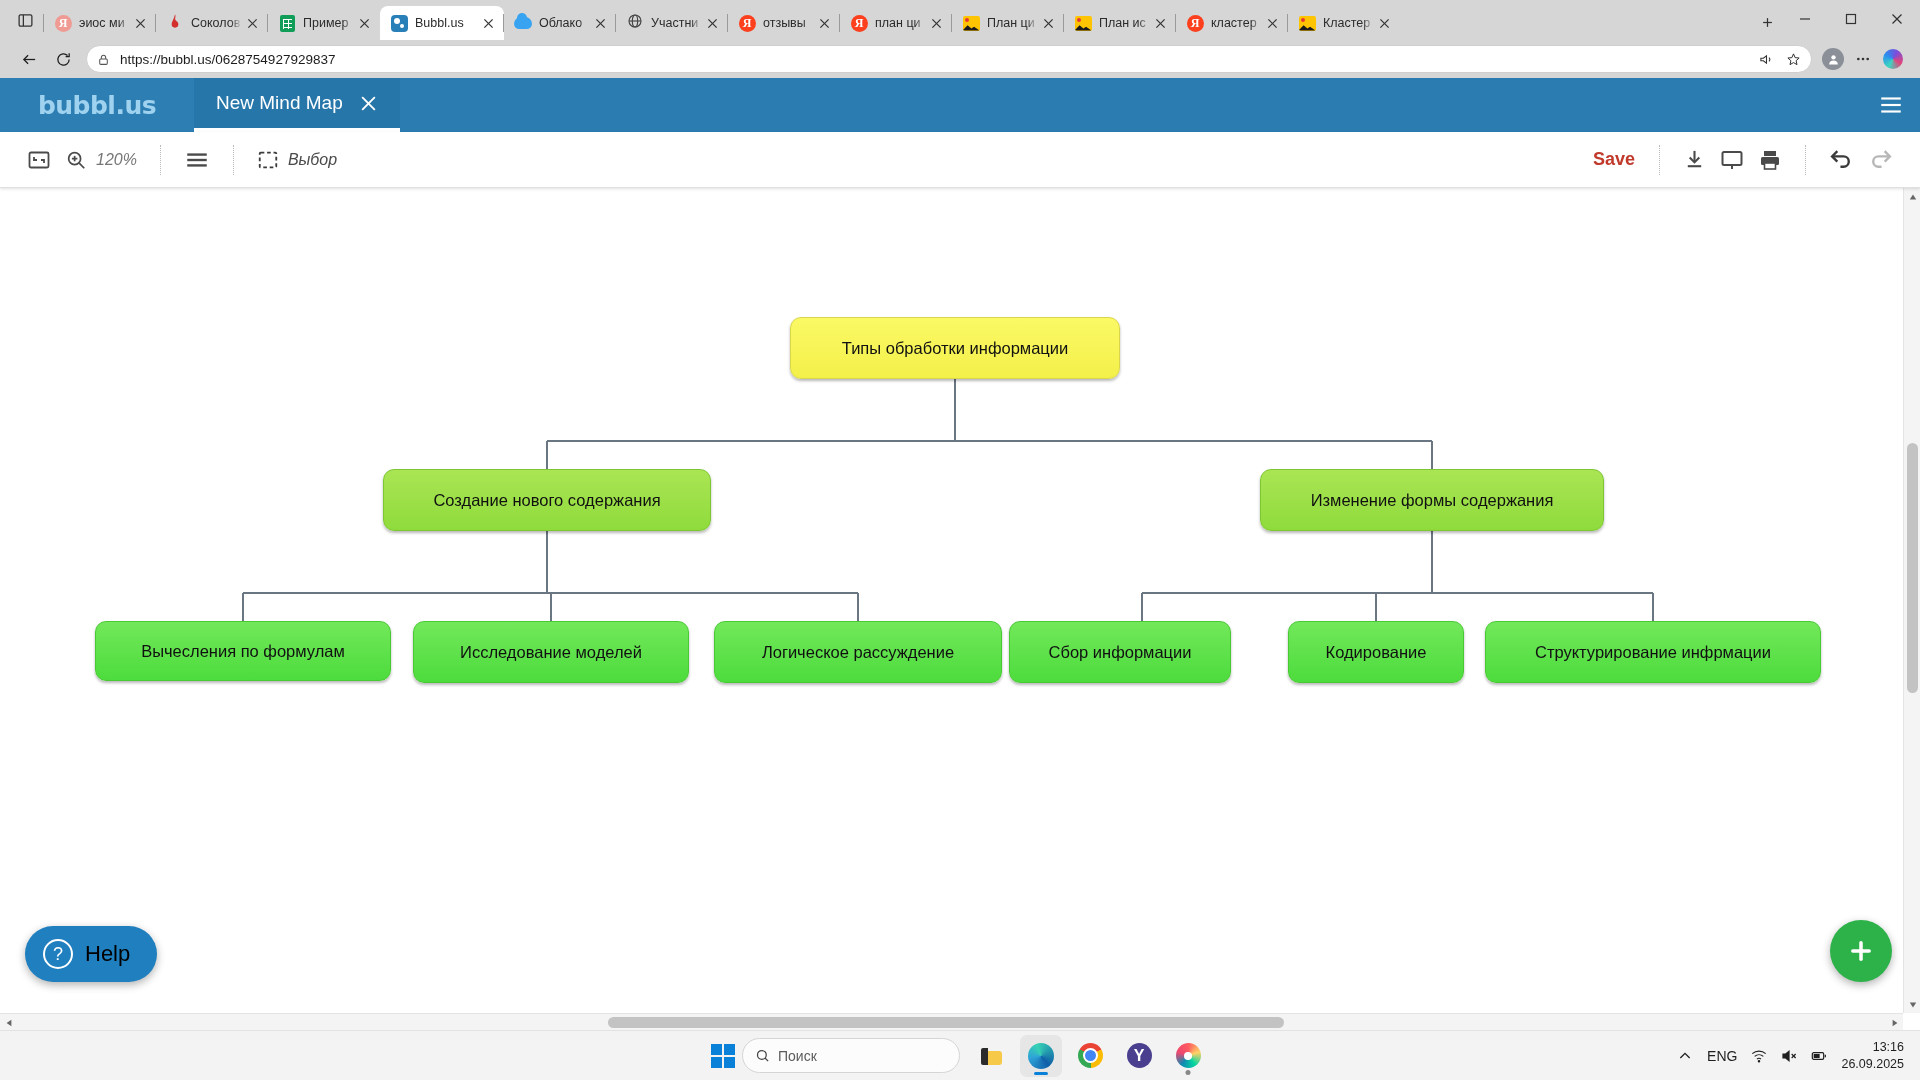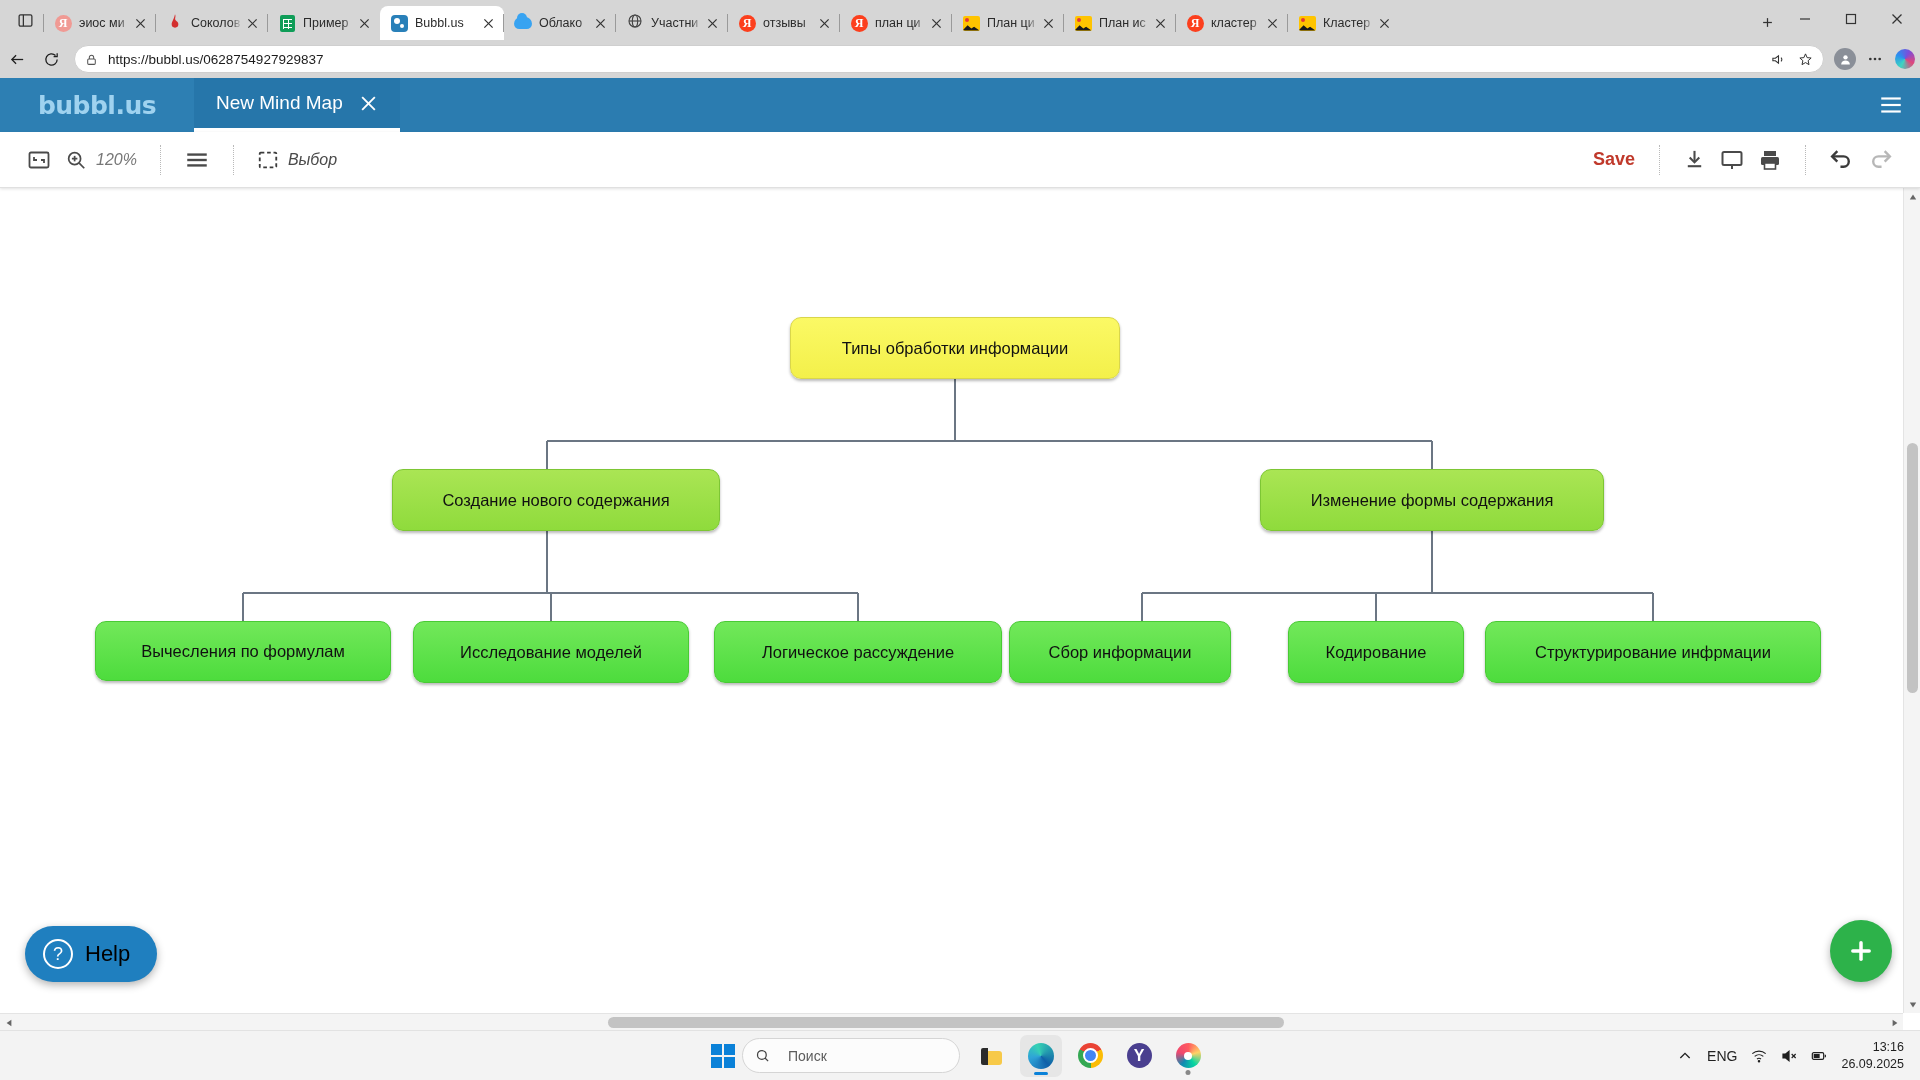--- a/index.html
+++ b/index.html
@@ -70,21 +70,21 @@
   .fav-cloud { width: 18px; height: 12px; background: #38a3f1; border-radius: 9px 9px 7px 7px; position: relative; }
   .fav-cloud::before { content:""; position:absolute; width:10px; height:10px; border-radius:50%; background:#38a3f1; left:3px; top:-4px; }
   .fav-globe svg { width: 16px; height: 16px; }
   .fav-img { width: 17px; height: 15px; background: #ffc400; border-radius: 2px; position: relative; overflow: hidden; }
   .fav-img::before { content:""; position:absolute; width:4px; height:4px; border-radius:50%; background:#e53935; left:2px; top:2px; }
   .fav-img::after { content:""; position:absolute; bottom:0; left:0; right:0; height:7px;
     background: #1a1a1a; clip-path: polygon(0% 100%, 30% 25%, 52% 70%, 68% 45%, 100% 100%); }
   .fav-red svg { width:16px; height:16px; }
 
   
-  .addrbar { height: 38px; background: #d6d6d6; display: flex; align-items: center; padding: 0 0; }
+  .addrbar { height: 38px; background: #d6d6d6; display: flex; align-items: center; padding: 0 12px; }
   .navbtn { width: 34px; height: 30px; display: flex; align-items: center; justify-content: center; }
   .navbtn svg { width: 17px; height: 17px; }
   .omnibox {
     flex: 1; height: 28px; background: #ffffff; border-radius: 14px;
     display: flex; align-items: center; padding: 0 10px; margin: 0 6px;
     border: 1px solid #cfcfcf;
   }
   .lock svg { width: 13px; height: 13px; display: block; }
   .omni-url { font-size: 13.5px; color: #1c1c1c; margin-left: 10px; white-space: nowrap; }
   .omni-right { margin-left: auto; display: flex; align-items: center; gap: 12px; }
@@ -183,21 +183,21 @@
   .taskbar {
     width: 1920px; height: 50px; background: #f3f3f3;
     display: flex; align-items: center; position: relative;
     border-top: 1px solid #e2e2e2;
   }
   .tb-center { position: absolute; left: 50%; transform: translateX(-50%); display: flex; align-items: center; gap: 7px; }
   .winlogo { width: 24px; height: 24px; display: grid; grid-template-columns: 11px 11px; grid-template-rows: 11px 11px; gap: 2px; }
   .winlogo i { background: #0a81d8; display: block; }
   .searchbox {
     width: 218px; height: 35px; border-radius: 18px; background: #fcfcfc;
-    border: 1px solid #d5d5d5; display: flex; align-items: center; padding-left: 12px; gap: 18px;
+    border: 1px solid #d5d5d5; display: flex; align-items: center; padding-left: 12px; gap: 8px;
     margin-right: 4px;
   }
   .searchbox svg { width: 15px; height: 15px; }
   .search-ph { font-size: 14px; color: #5c5c5c; }
   .tbapp { width: 42px; height: 42px; display: flex; align-items: center; justify-content: center; position: relative; }
   .tbapp.active { background: #e6e6e6; border-radius: 7px; }
   .tbapp.active::after, .tbapp.dot::after {
     content: ""; position: absolute; bottom: 2px; left: 50%; transform: translateX(-50%);
     width: 14px; height: 3px; border-radius: 2px; background: #0a81d8;
   }
@@ -575,21 +575,21 @@
           <div class="link" style="left: 550px; top: 405px; width: 2px; height: 28px; background: rgb(107, 118, 131);"></div>
           <div class="link" style="left: 857px; top: 405px; width: 2px; height: 28px; background: rgb(107, 118, 131);"></div>
           <div class="link" style="left: 1431px; top: 343px; width: 2px; height: 62px; background: rgb(107, 118, 131);"></div>
           <div class="link" style="left: 1142px; top: 404px; width: 511px; height: 2px; background: rgb(107, 118, 131);"></div>
           <div class="link" style="left: 1141px; top: 405px; width: 2px; height: 28px; background: rgb(107, 118, 131);"></div>
           <div class="link" style="left: 1375px; top: 405px; width: 2px; height: 28px; background: rgb(107, 118, 131);"></div>
           <div class="link" style="left: 1652px; top: 405px; width: 2px; height: 28px; background: rgb(107, 118, 131);"></div>
         </div>
       <div id="nodes-layer">
           <div class="node root" style="left: 790px; top: 129px; width: 330px; height: 62px;">Типы обработки информации</div>
-          <div class="node lvl2" style="left: 392px; top: 281px; width: 328px; height: 62px;">Создание нового содержания</div>
+          <div class="node lvl2" style="left: 383px; top: 281px; width: 328px; height: 62px;">Создание нового содержания</div>
           <div class="node lvl2" style="left: 1260px; top: 281px; width: 344px; height: 62px;">Изменение формы содержания</div>
           <div class="node lvl3" style="left: 95px; top: 433px; width: 296px; height: 60px;">Вычесления по формулам</div>
           <div class="node lvl3" style="left: 413px; top: 433px; width: 276px; height: 62px;">Исследование моделей</div>
           <div class="node lvl3" style="left: 714px; top: 433px; width: 288px; height: 62px;">Логическое рассуждение</div>
           <div class="node lvl3" style="left: 1009px; top: 433px; width: 222px; height: 62px;">Сбор информации</div>
           <div class="node lvl3" style="left: 1288px; top: 433px; width: 176px; height: 62px;">Кодирование</div>
           <div class="node lvl3" style="left: 1485px; top: 433px; width: 336px; height: 62px;">Структурирование инфрмации</div>
         </div>
 
       <div class="help-btn">

